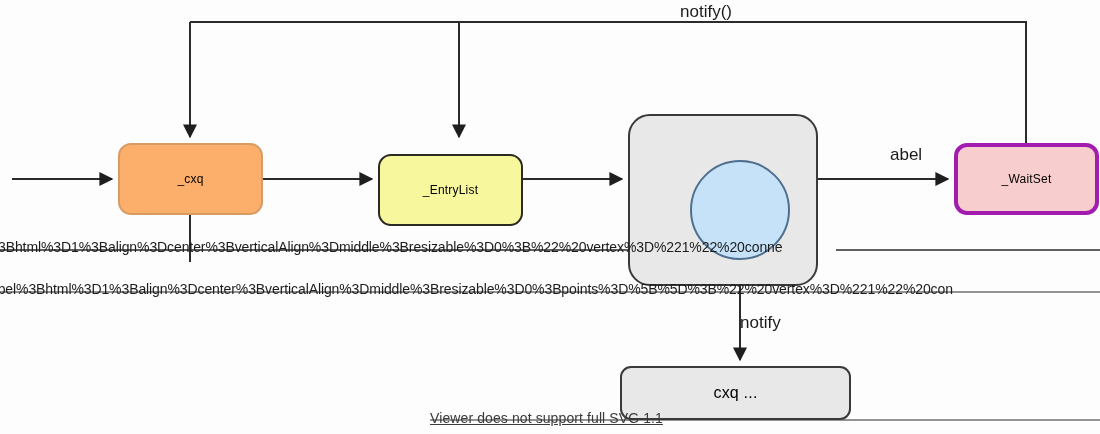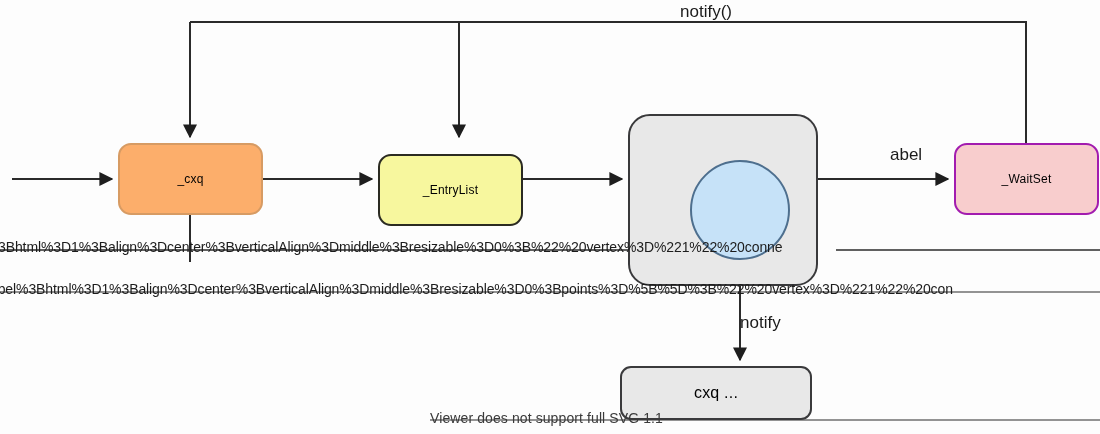--- a/index.html
+++ b/index.html
@@ -57,26 +57,26 @@
     left: 628px; top: 114px;
     width: 190px; height: 172px;
     background: #e8e8e8;
     border: 2px solid #39393b;
     border-radius: 22px;
   }
   .node-waitset {
     left: 954px; top: 143px;
     width: 145px; height: 72px;
     background: #f8cdcd;
-    border: 2px solid #a21caf;
+    border: 4px solid #a21caf;
     border-radius: 13px;
   }
   .node-cxqdots {
     left: 620px; top: 366px;
-    width: 192px; height: 54px;
+    width: 231px; height: 54px;
     background: #e8e8e8;
     border: 2px solid #3a3a3c;
     border-radius: 11px;
     font-size: 16px;
   }
   .inner-circle {
     position: absolute;
     left: 690px; top: 160px;
     width: 96px; height: 96px;
     background: #c6e2f8;
@@ -107,20 +107,21 @@
     letter-spacing: -0.1px;
     z-index: 6;
   }
   .art-line1 { left: -2px;  top: 239px; }
   .art-line2 { left: -10px; top: 281px; }
   .art-footer {
     left: 430px; top: 410px;
     font-size: 14px;
     color: #3a3a3a;
     letter-spacing: .1px;
+    text-decoration: underline;
   }
 </style>
 </head>
 <body>
 
 <div id="stage">
 
   <svg class="edges" viewBox="0 0 1100 434" xmlns="http://www.w3.org/2000/svg">
     <defs>
       <marker id="arrow" viewBox="0 0 10 10" refX="9" refY="5" markerWidth="7" markerHeight="7" orient="auto-start-reverse">

